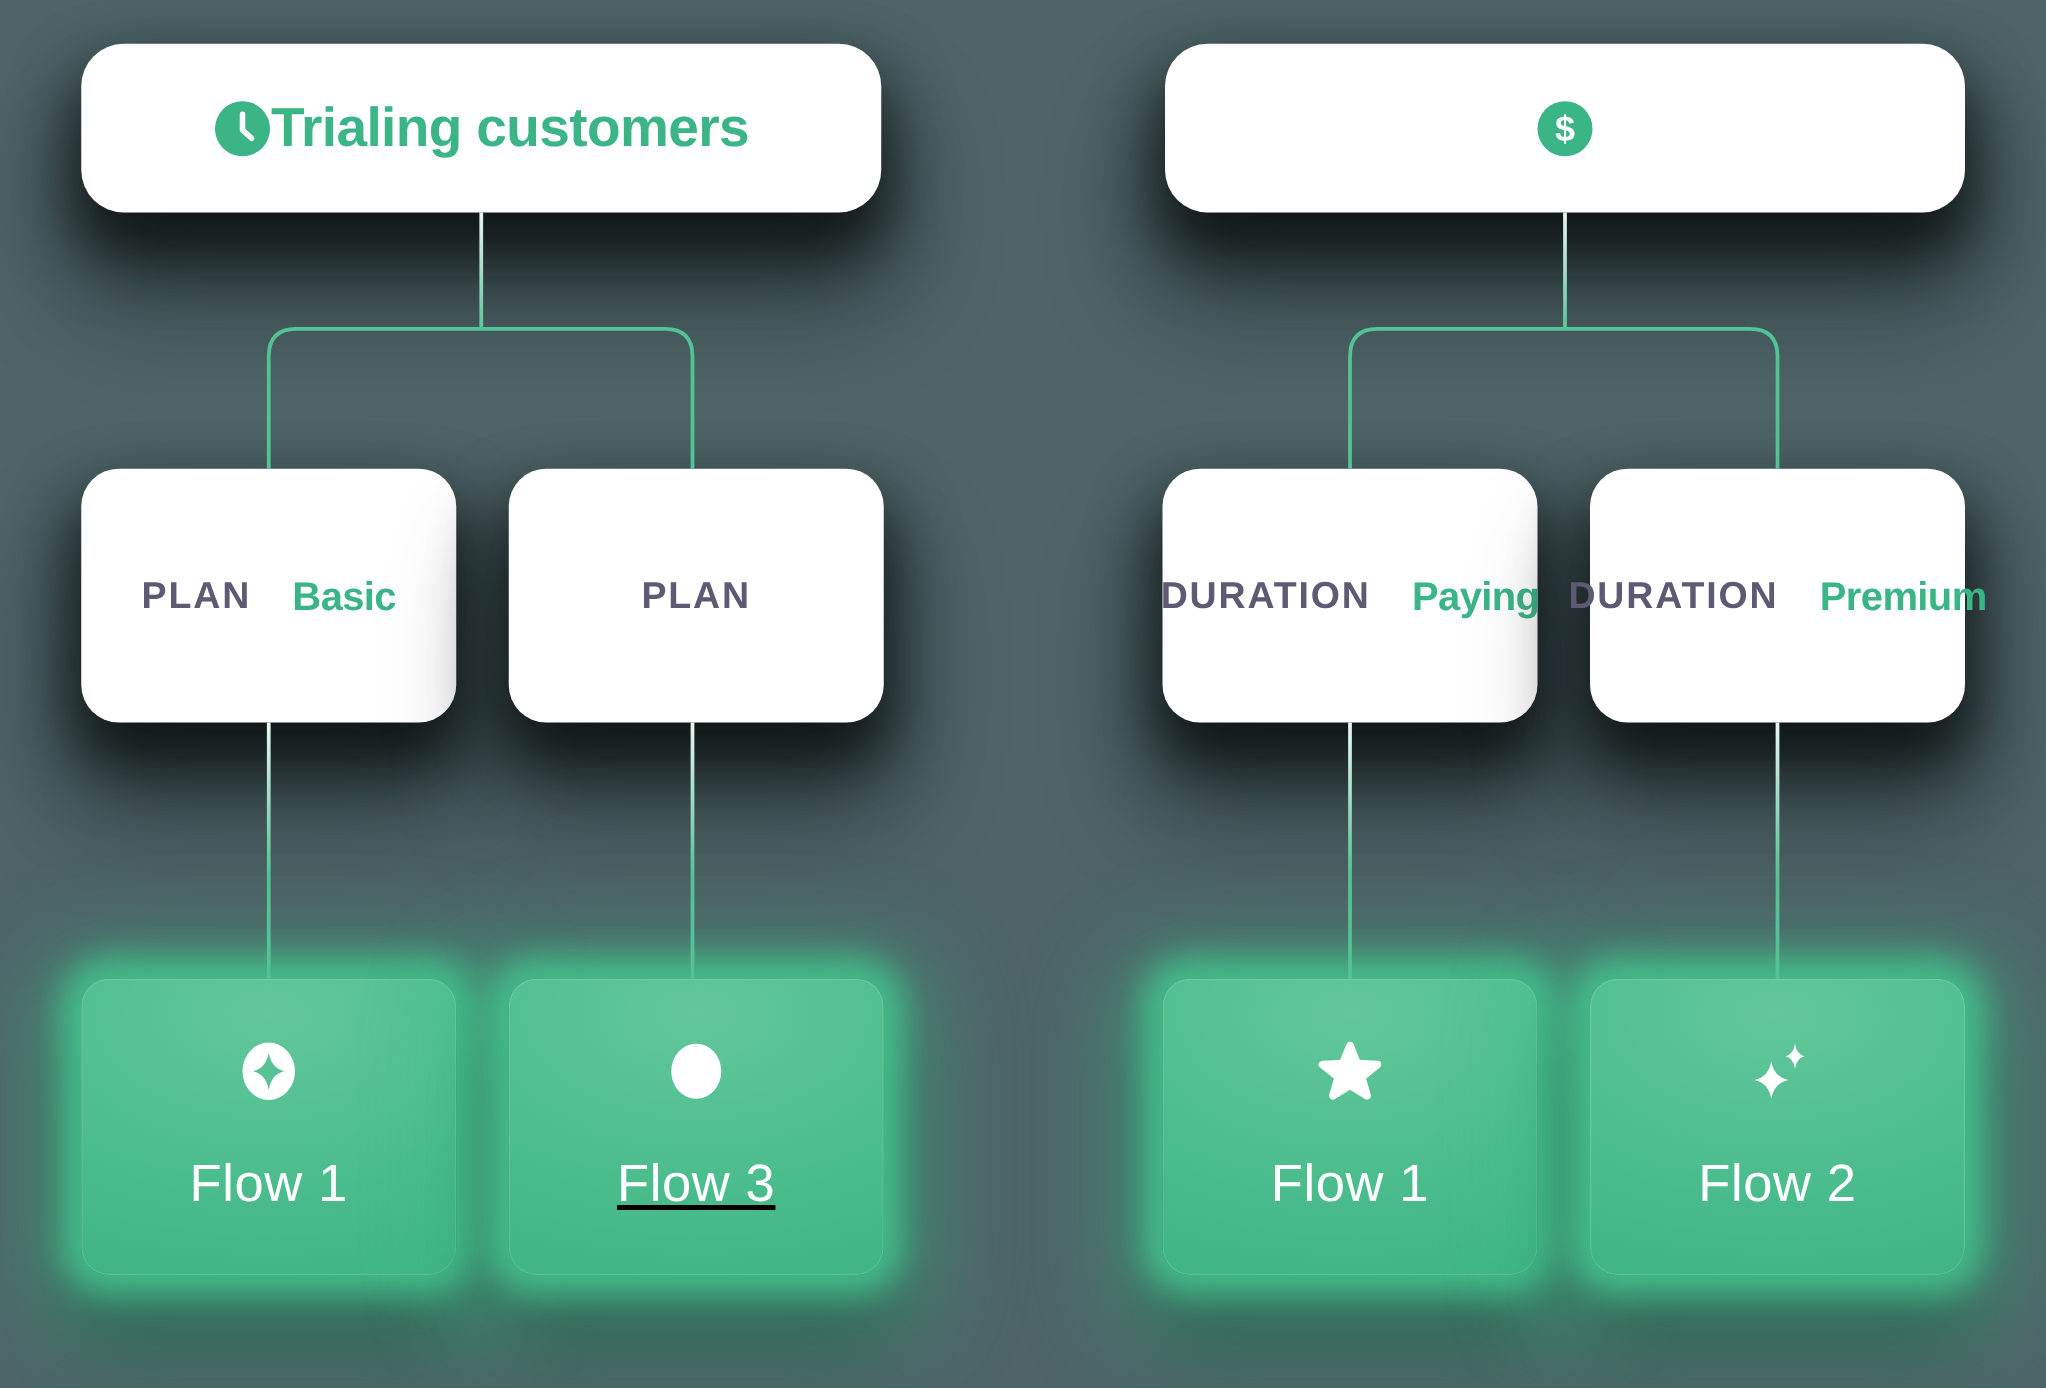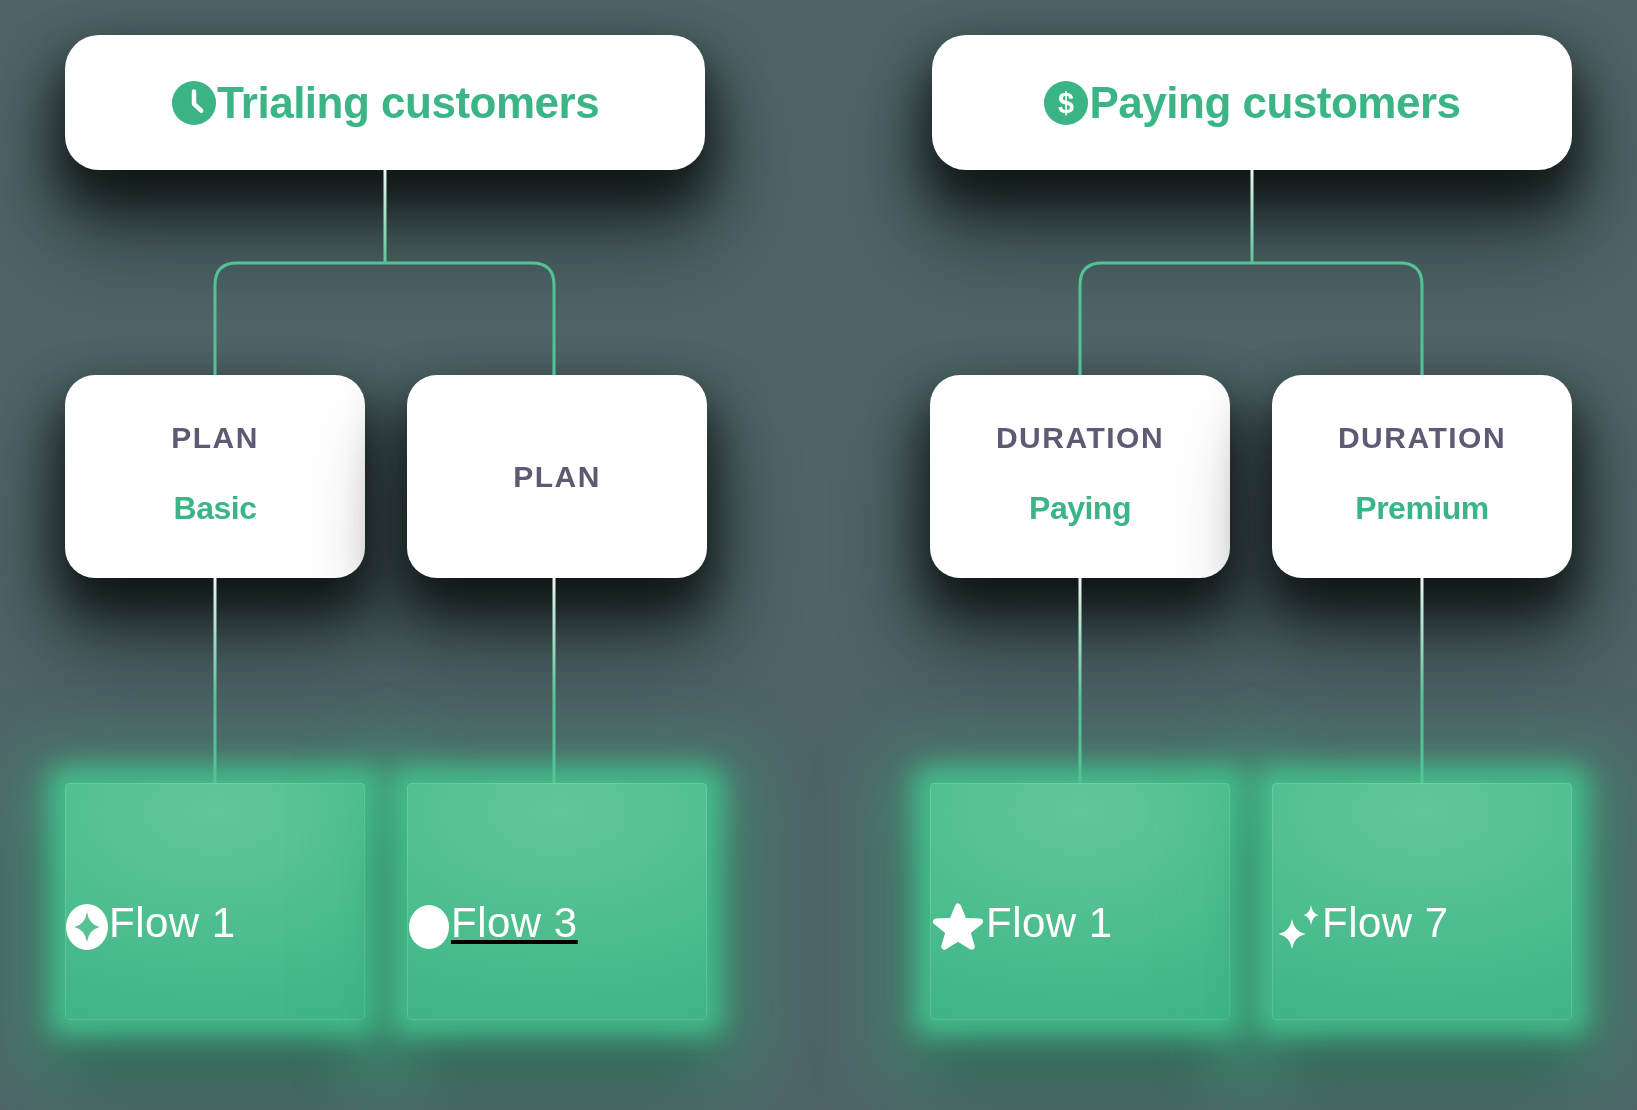--- a/index.html
+++ b/index.html
@@ -11,36 +11,36 @@
   .card{
     position:absolute;background:#ffffff;
     box-shadow:0 28px 50px 6px rgba(6,10,10,.78), 0 62px 85px 8px rgba(6,10,10,.42);
     z-index:2;display:flex;align-items:center;justify-content:center;
   }
   .root-card{width:640px;height:135px;top:35px;border-radius:34px;flex-direction:row;}
   #root-trialing{left:65px;}
   #root-paying{left:932px;}
   .root-label{font-size:44px;font-weight:600;color:#3bb586;letter-spacing:-.5px;}
   .badge{width:46px;height:46px;flex:0 0 auto;}
-  .child-card{width:300px;height:203px;top:375px;border-radius:30px;flex-direction:column;gap:33px;}
+  .child-card{width:300px;height:203px;top:375px;border-radius:30px;flex-direction:row;gap:33px;}
   #child-basic{left:65px;}
   #child-premium{left:407px;}
   #child-monthly{left:930px;}
   #child-yearly{left:1272px;}
   .child-caption{font-size:30px;font-weight:600;color:#5e5a73;letter-spacing:1.5px;line-height:30px;}
   .child-value{font-size:32px;font-weight:600;color:#3bb586;line-height:44px;letter-spacing:-.5px;}
   .flow-card{
-    position:absolute;top:783px;width:300px;height:237px;border-radius:4px;z-index:1;
+    position:absolute;top:783px;width:300px;height:237px;border-radius:22px;z-index:1;
     background:radial-gradient(130% 100% at 50% 12%, #62c79b 0%, #4cbd8d 55%, #3eb384 100%);
     box-shadow:
       0 0 26px 16px rgba(67,192,140,.95),
       0 18px 70px 44px rgba(60,186,134,.42),
       inset 0 0 0 1px rgba(255,255,255,.14),
       0 52px 55px 6px rgba(8,12,12,.38);
-    display:flex;flex-direction:row;align-items:center;
+    display:flex;flex-direction:column;align-items:center;
   }
   #flow-1{left:65px;}
   #flow-2{left:407px;text-decoration:underline;}
   #flow-3{left:930px;}
   #flow-4{left:1272px;}
   .flow-icon{margin-top:50px;height:48px;}
   .flow-label{margin-top:42px;font-size:42px;line-height:48px;color:#ffffff;font-weight:400;letter-spacing:.5px;}
   #connectors{position:absolute;left:0;top:0;z-index:5;pointer-events:none;}
 </style>
 </head>
@@ -77,21 +77,20 @@
       <path d="M24 12 V25 L31.5 32" fill="none" stroke="#ffffff" stroke-width="4.6" stroke-linecap="round" stroke-linejoin="round"></path>
     </svg>
     <span class="root-label">Trialing customers</span>
   </div>
 
   <div class="card root-card" id="root-paying">
     <svg class="badge" viewBox="0 0 48 48">
       <circle cx="24" cy="24" r="23" fill="#3bb586"></circle>
       <text x="24" y="34.5" text-anchor="middle" font-family="Liberation Sans, DejaVu Sans, sans-serif" font-size="30" font-weight="700" fill="#ffffff">$</text>
     </svg>
-    <span class="root-label">Paying customers</span>
   </div>
 
   <div class="card child-card" id="child-basic">
     <span class="child-caption">PLAN</span>
     <span class="child-value">Basic</span>
   </div>
   <div class="card child-card" id="child-premium">
     <span class="child-caption">PLAN</span>
   </div>
   <div class="card child-card" id="child-monthly">
@@ -120,16 +119,16 @@
     <svg class="flow-icon" viewBox="0 0 56 54" width="56" height="48">
       <polygon points="28,4 34.5,20.1 52.7,21 38.5,32.4 43.3,49 28,39.5 12.7,49 17.5,32.4 3.3,21 21.5,20.1" fill="#ffffff" stroke="#ffffff" stroke-width="7" stroke-linejoin="round"></polygon>
     </svg>
     <span class="flow-label">Flow 1</span>
   </div>
   <div class="flow-card" id="flow-4">
     <svg class="flow-icon" viewBox="0 0 50 48" width="50" height="48">
       <path d="M20 16 Q22 28.5 33.5 31 Q22 33.5 20 46 Q18 33.5 6.5 31 Q18 28.5 20 16 Z" fill="#ffffff"></path>
       <path d="M39 2 Q40.3 10.5 46.5 12 Q40.3 13.5 39 22 Q37.7 13.5 31.5 12 Q37.7 10.5 39 2 Z" fill="#ffffff"></path>
     </svg>
-    <span class="flow-label">Flow 7</span>
+    <span class="flow-label">Flow 2</span>
   </div>
 
 </div>
 
 </body></html>

